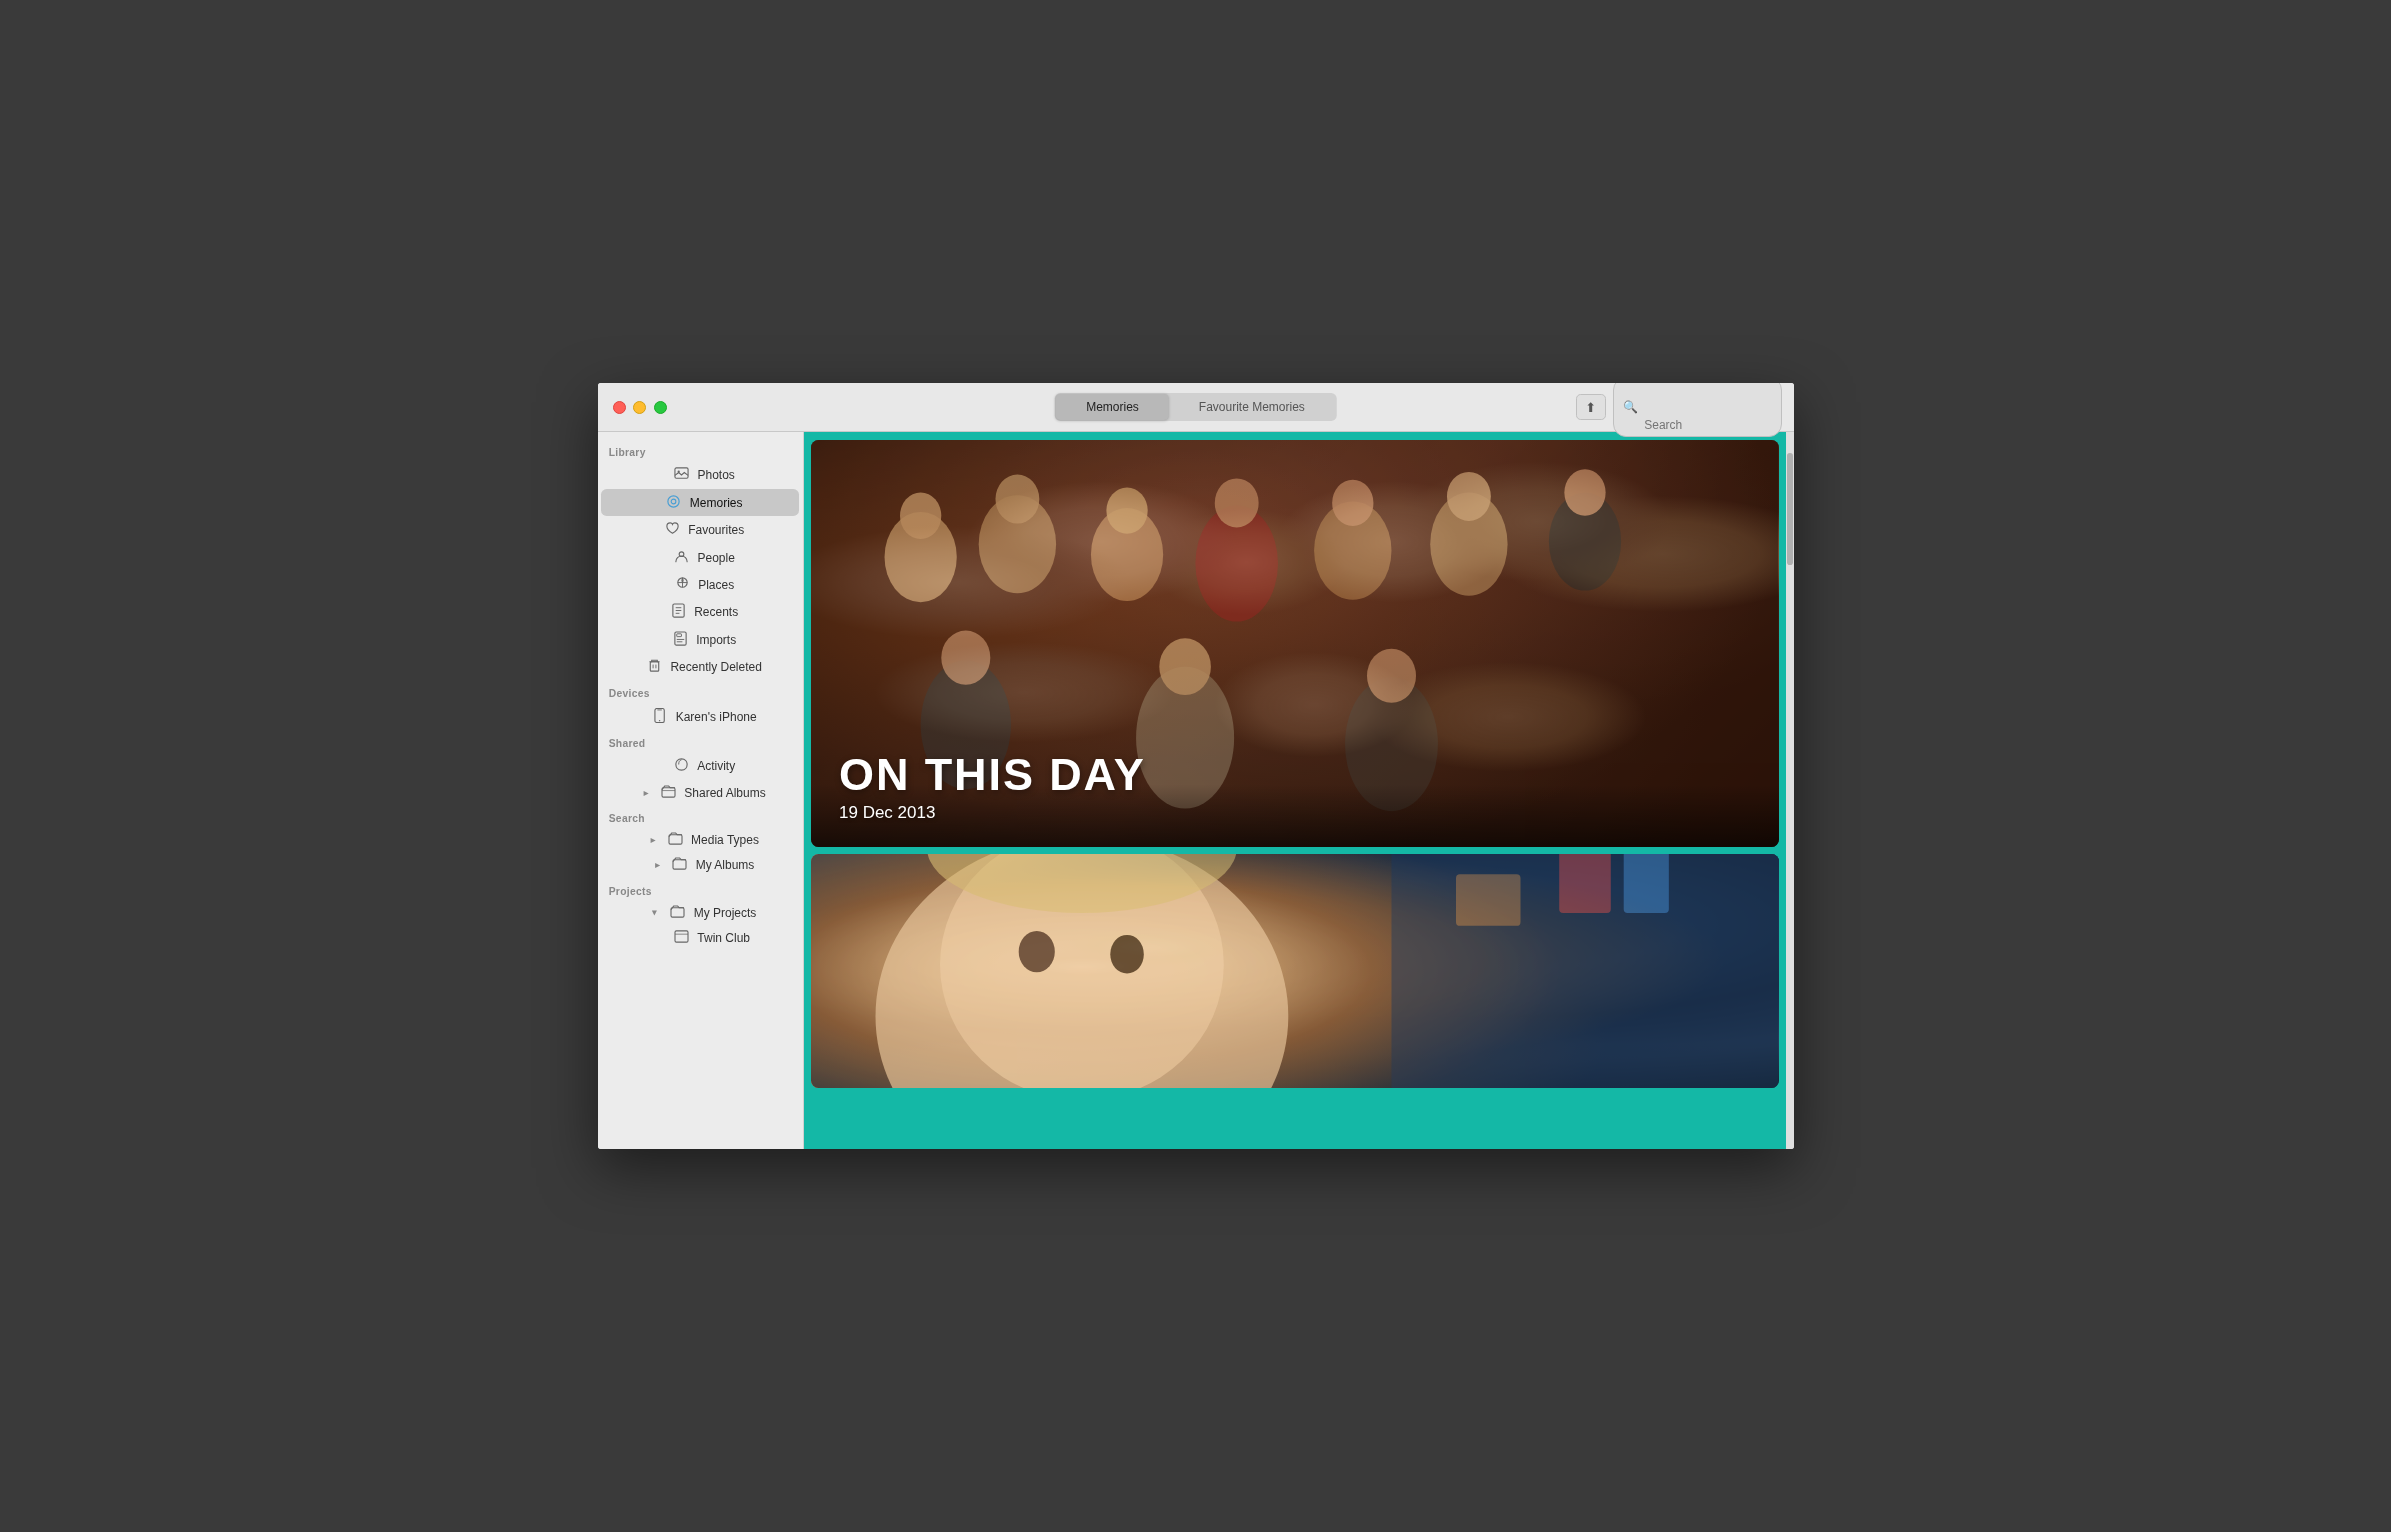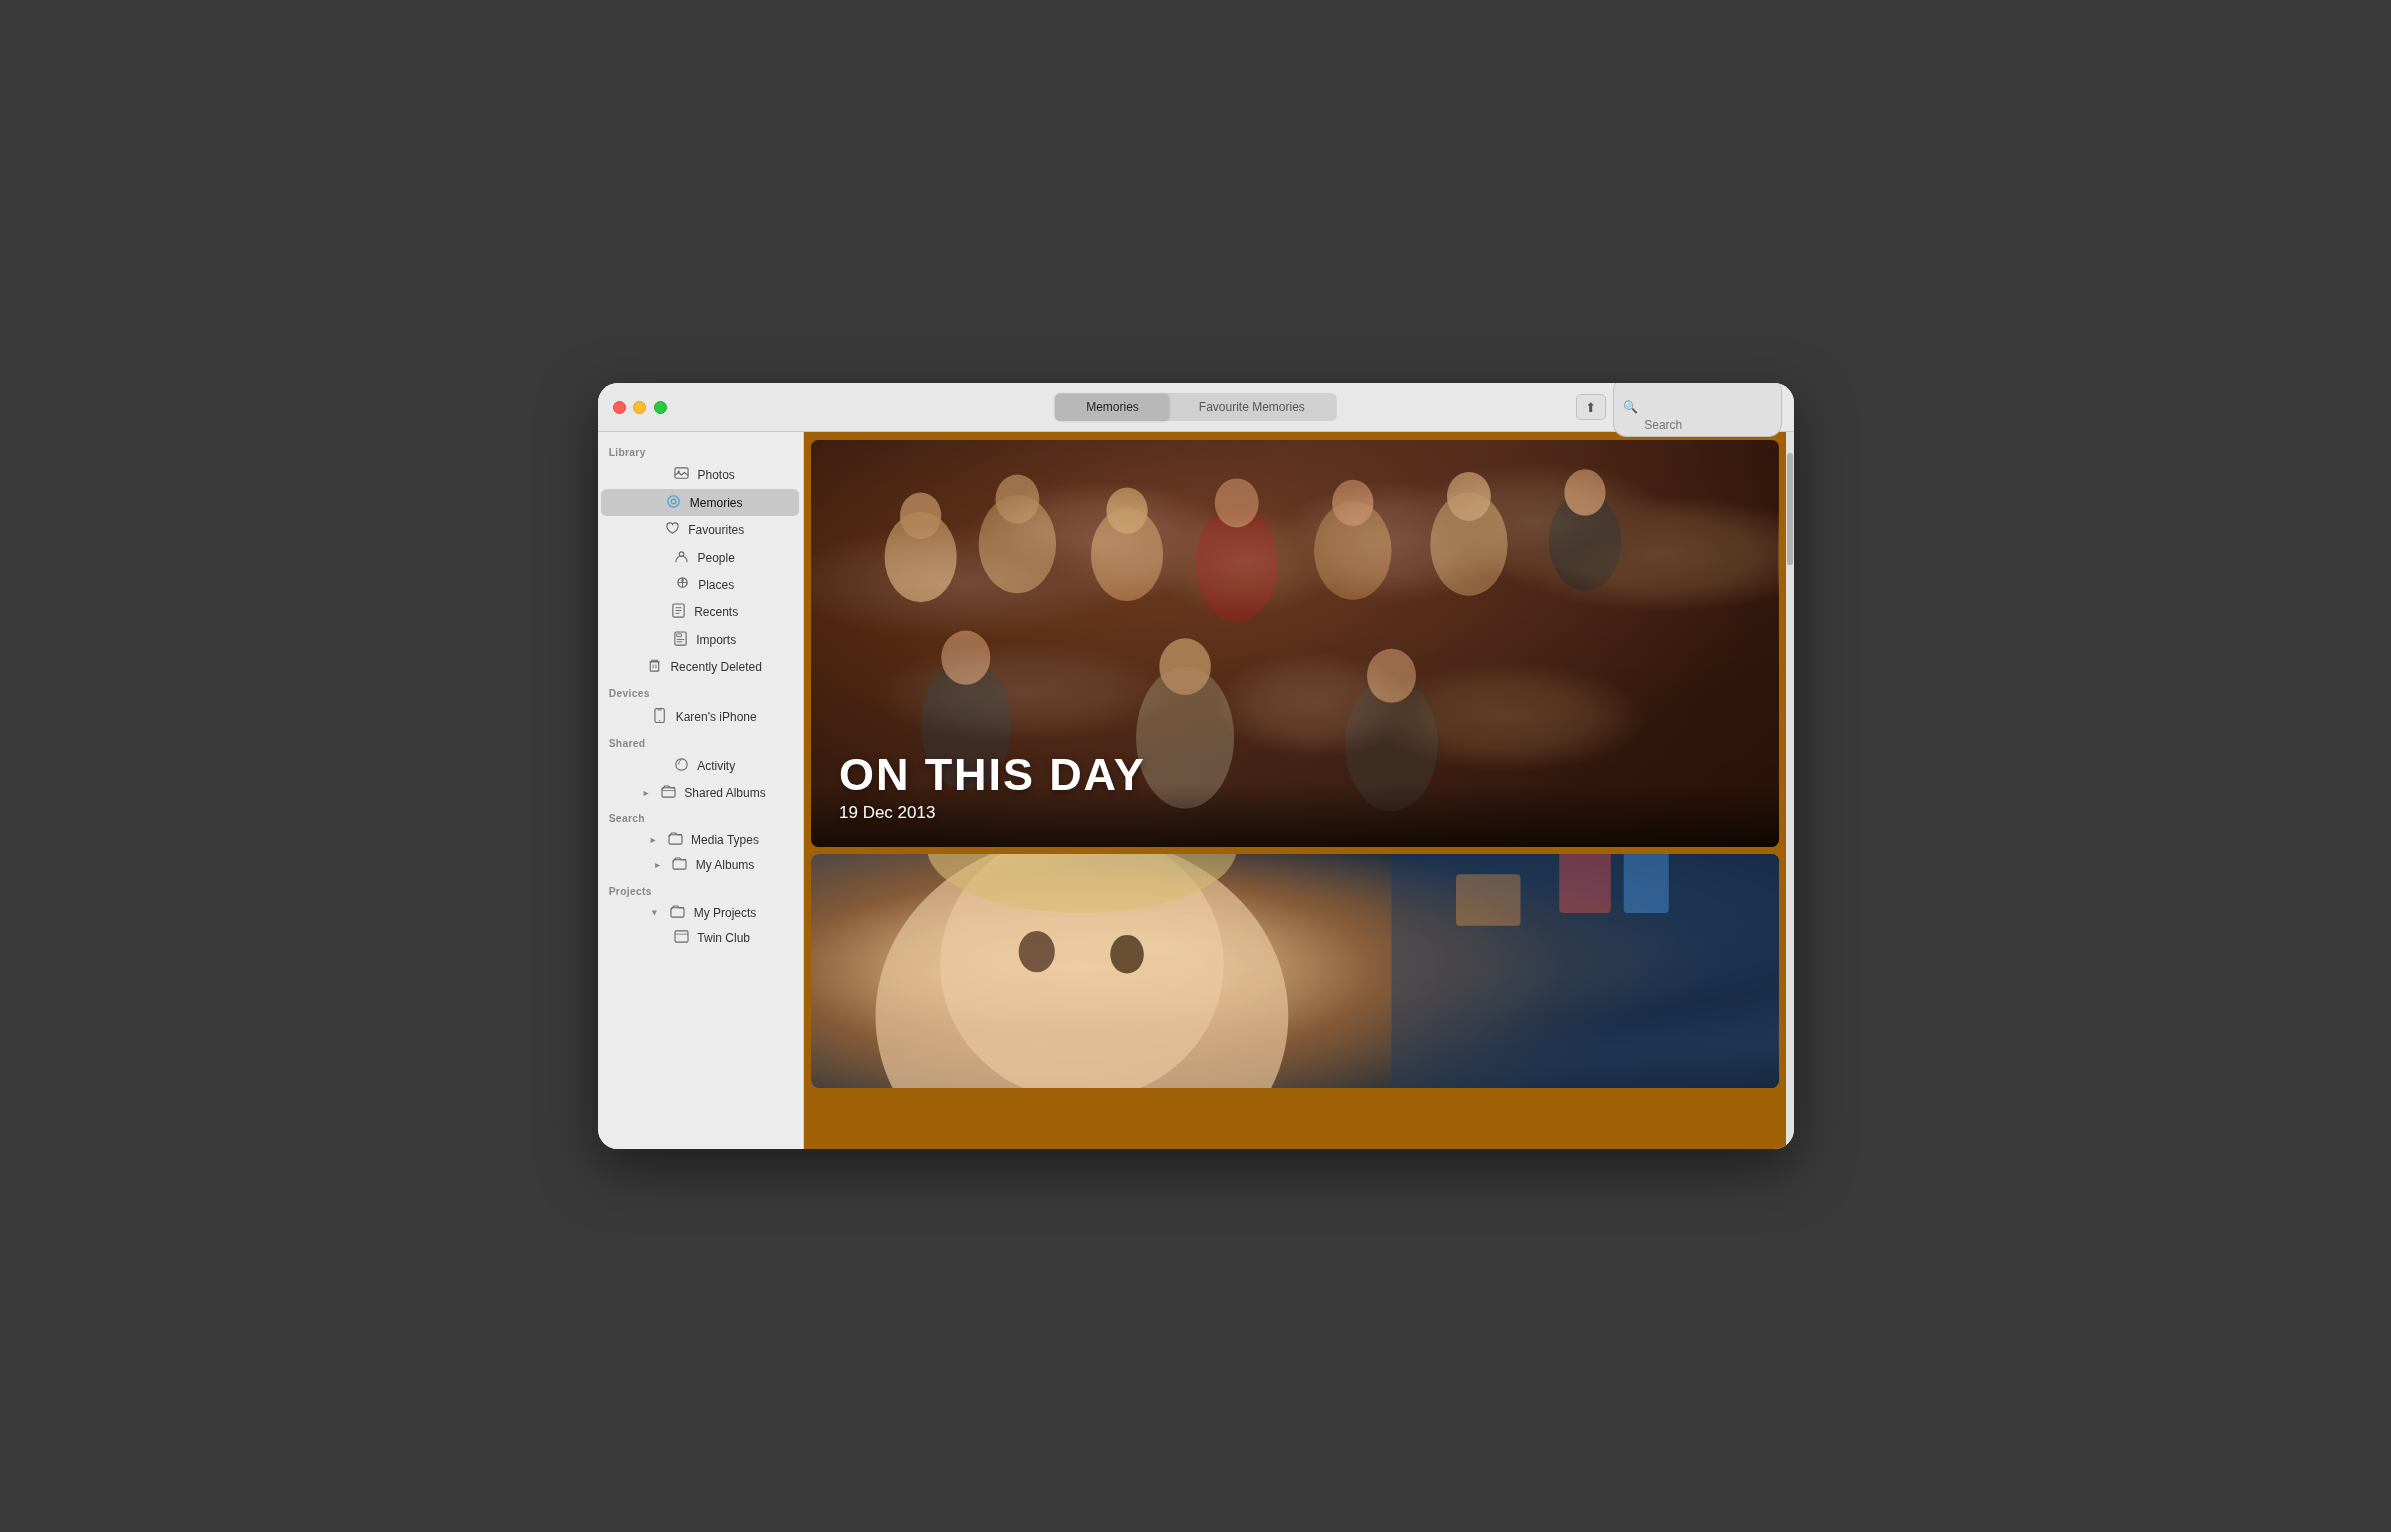--- a/index.html
+++ b/index.html
@@ -10,21 +10,21 @@
       justify-content: center;
       align-items: center;
       min-height: 100vh;
       font-family: -apple-system, BlinkMacSystemFont, "San Francisco", "Helvetica Neue", Helvetica, Arial, sans-serif;
     }
 
     .window {
       width: 1196px;
       height: 766px;
       background: #f0f0f0;
-      border-radius: 20px;
+      border-radius: 3px;
       overflow: hidden;
       display: flex;
       flex-direction: column;
       box-shadow: 0 19px 56px rgba(0,0,0,0.5);
     }
 
     
     .titlebar {
       height: 49px;
       background: #e8e8e8;
@@ -197,21 +197,21 @@
     }
 
     .expand-arrow.expanded {
       transform: rotate(90deg);
     }
 
     
     .content-area {
       flex: 1;
       overflow-y: auto;
-      background: #a16207;
+      background: #14b8a6;
       padding: 7.5px;
       display: flex;
       flex-direction: column;
       gap: 7.5px;
     }
 
     .content-area::-webkit-scrollbar { width: 7.5px; }
     .content-area::-webkit-scrollbar-thumb { background: #bbb; border-radius: 3.7px; }
     .content-area::-webkit-scrollbar-track { background: transparent; }
 

